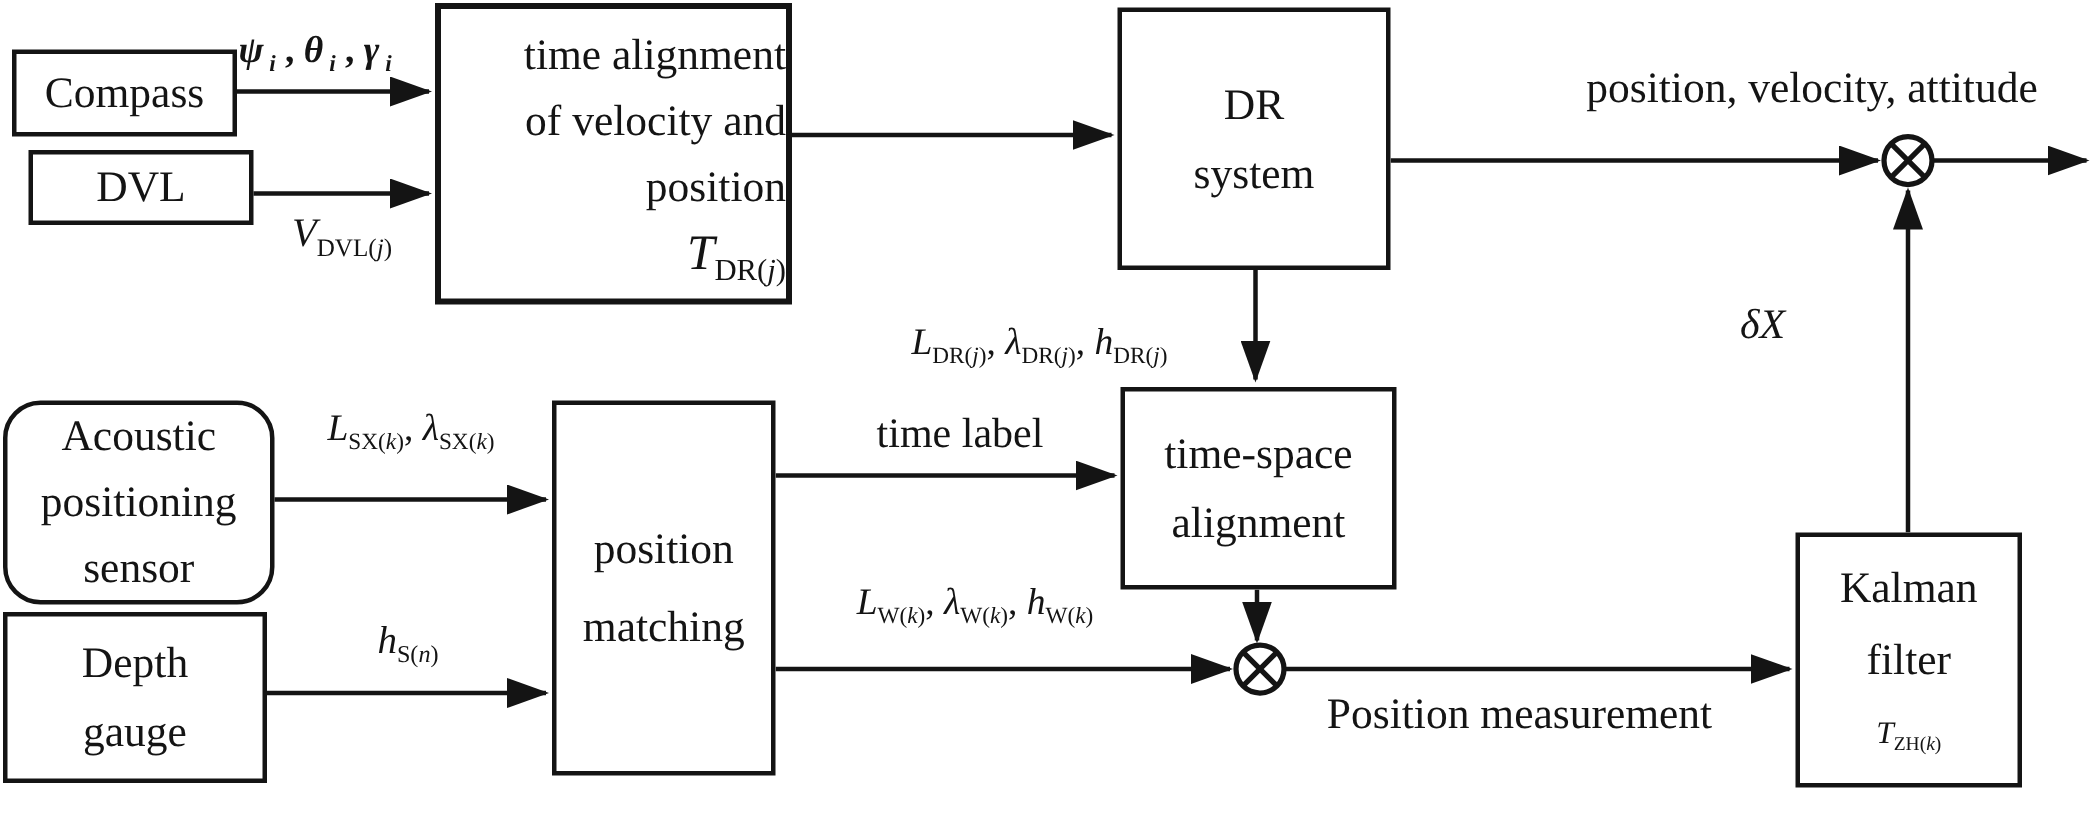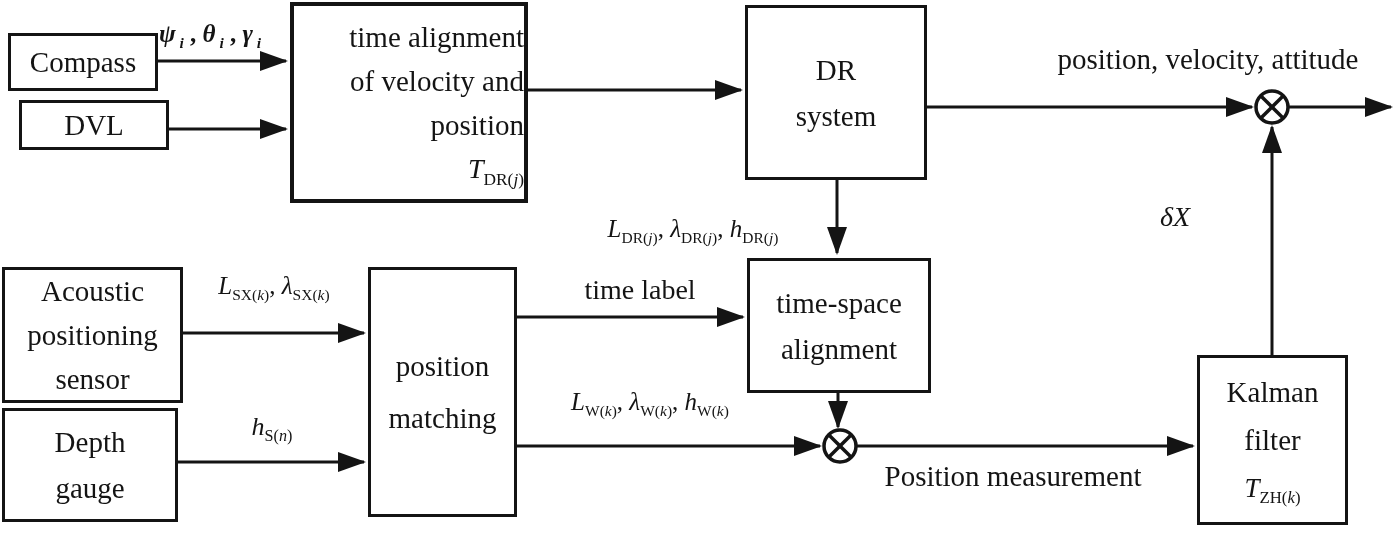--- a/index.html
+++ b/index.html
@@ -83,29 +83,29 @@
   </div>
 
   <div class="box" style="left:19px; top:100px; width:150px; height:50px;">
     <span>DVL</span>
   </div>
 
   <div class="box lh44" style="left:290px; top:2px; width:238px; height:201px; border-width:4px;align-items:flex-end;">
     <span>time alignment</span>
     <span>of velocity and</span>
     <span>position</span>
-    <span style="font-size:28px;margin-left:45px;"><i>T</i><sub>DR(<i>j</i>)</sub></span>
+    <span style="font-size:33px;margin-left:45px;"><i>T</i><sub>DR(<i>j</i>)</sub></span>
   </div>
 
   <div class="box lh46" style="left:745px; top:5px; width:182px; height:175px;">
     <span>DR</span>
     <span>system</span>
   </div>
 
-  <div class="box lh44" style="left:2px; top:267px; width:181px; height:136px;">
+  <div class="box lh44" style="left:2px; top:267px; width:181px; height:136px;border-radius:25px;">
     <span>Acoustic</span>
     <span>positioning</span>
     <span>sensor</span>
   </div>
 
   <div class="box lh46" style="left:2px; top:408px; width:176px; height:114px;">
     <span>Depth</span>
     <span>gauge</span>
   </div>
 
@@ -115,25 +115,26 @@
   </div>
 
   <div class="box lh52" style="left:368px; top:267px; width:149px; height:250px;">
     <span>position</span>
     <span>matching</span>
   </div>
 
   <div class="box lh48" style="left:1197px; top:355px; width:151px; height:170px;">
     <span>Kalman</span>
     <span>filter</span>
-    <span style="font-size:27px;"><i>T</i><sub>ZH(<i>k</i>)</sub></span>
+    <span style="font-size:21px;"><i>T</i><sub>ZH(<i>k</i>)</sub></span>
   </div>
 
   <div class="lbl" style="left:144px; top:20px; width:132px;font-weight:bold;"><i>ψ</i><sub> <i>i</i></sub> , <i>θ</i><sub> <i>i</i></sub> , <i>γ</i><sub> <i>i</i></sub></div>
 
+  <div class="lbl" style="left:168px; top:140px; width:120px; font-size:27px;"><i>V</i><sub>DVL(<i>j</i>)</sub></div>
 
   <div class="lbl" style="left:562px; top:215px; width:262px;"><i>L</i><sub>DR(<i>j</i>)</sub>, <i>λ</i><sub>DR(<i>j</i>)</sub>, <i>h</i><sub>DR(<i>j</i>)</sub></div>
 
   <div class="lbl" style="left:1018px; top:43px; width:380px; font-size:29px;">position, velocity, attitude</div>
 
   <div class="lbl" style="left:1160px; top:201px; width:78px; text-align:left; font-size:28px;"><i>δX</i></div>
 
   <div class="lbl" style="left:188px; top:272px; width:172px;"><i>L</i><sub>SX(<i>k</i>)</sub>, <i>λ</i><sub>SX(<i>k</i>)</sub></div>
 
   <div class="lbl" style="left:222px; top:412px; width:100px; font-size:26px;"><i>h</i><sub>S(<i>n</i>)</sub></div>

